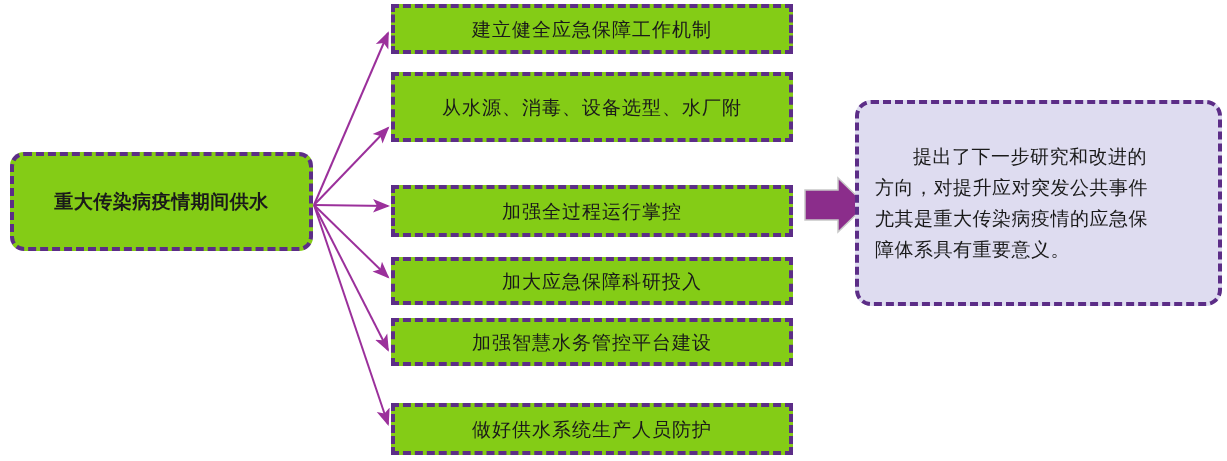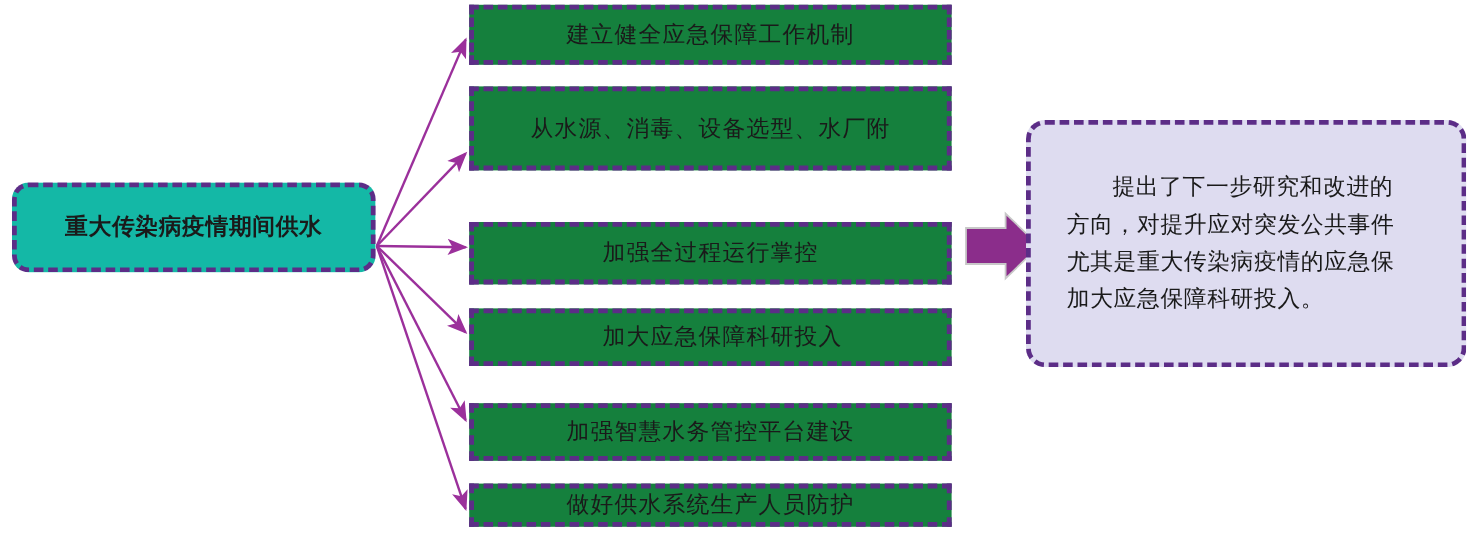--- a/index.html
+++ b/index.html
@@ -27,66 +27,65 @@
     align-items: center;
     justify-content: center;
     text-align: center;
     color: #1a1a1a;
   }
   
   .node-source {
     left: 10px;
     top: 152px;
     width: 303px;
-    height: 75px;
-    background: #14b8a6;
+    height: 99px;
+    background: #84cc16;
     border: 4px dashed #5c2d87;
     border-radius: 14px;
     font-size: 19px;
     line-height: 1.5;
     font-weight: 700;
     letter-spacing: 0.5px;
   }
   .node-source .txt {
     padding: 0 12px;
   }
   
   .node-item {
     left: 391px;
     width: 402px;
-    background: #15803d;
+    background: #84cc16;
     border: 4px dashed #5c2d87;
     font-size: 19px;
     line-height: 1.62;
     letter-spacing: 1px;
   }
   .node-item .txt {
     padding: 0 10px;
     width: 100%;
   }
   .ni1 { top: 4px;   height: 50px; }
   .ni2 { top: 72px;  height: 70px; }
   .ni3 { top: 185px; height: 52px; }
   .ni4 { top: 257px; height: 48px; padding-left: 20px; }
-  .ni5 { top: 336px; height: 48px; }
-  .ni6 { top: 403px; height: 36px; }
+  .ni5 { top: 318px; height: 48px; }
+  .ni6 { top: 403px; height: 52px; }
   
   .node-conclusion {
     left: 855px;
     top: 100px;
     width: 367px;
     height: 206px;
     background: #dedcf0;
     border: 4px dashed #5c2d87;
     border-radius: 16px;
     font-size: 19px;
     line-height: 1.62;
     letter-spacing: 0.5px;
     text-align: left;
-    padding-left: 14px;
   }
   .node-conclusion .txt {
     padding: 0 16px;
     width: 100%;
   }
   .node-conclusion .indent { display: inline-block; width: 2em; }
   .line { display: block; white-space: nowrap; }
   svg.overlay {
     position: absolute;
     left: 0; top: 0;
@@ -158,17 +157,17 @@
     <div class="txt">
       <span class="line">做好供水系统生产人员防护</span>
     </div>
   </div>
 
   <div class="node node-conclusion">
     <div class="txt">
       <span class="line"><span class="indent"></span><span>提出了下一步研究和改进的</span></span>
       <span class="line">方向，对提升应对突发公共事件</span>
       <span class="line">尤其是重大传染病疫情的应急保</span>
-      <span class="line">加大应急保障科研投入。</span>
+      <span class="line">障体系具有重要意义。</span>
     </div>
   </div>
 
 </div>
 
 </body></html>

